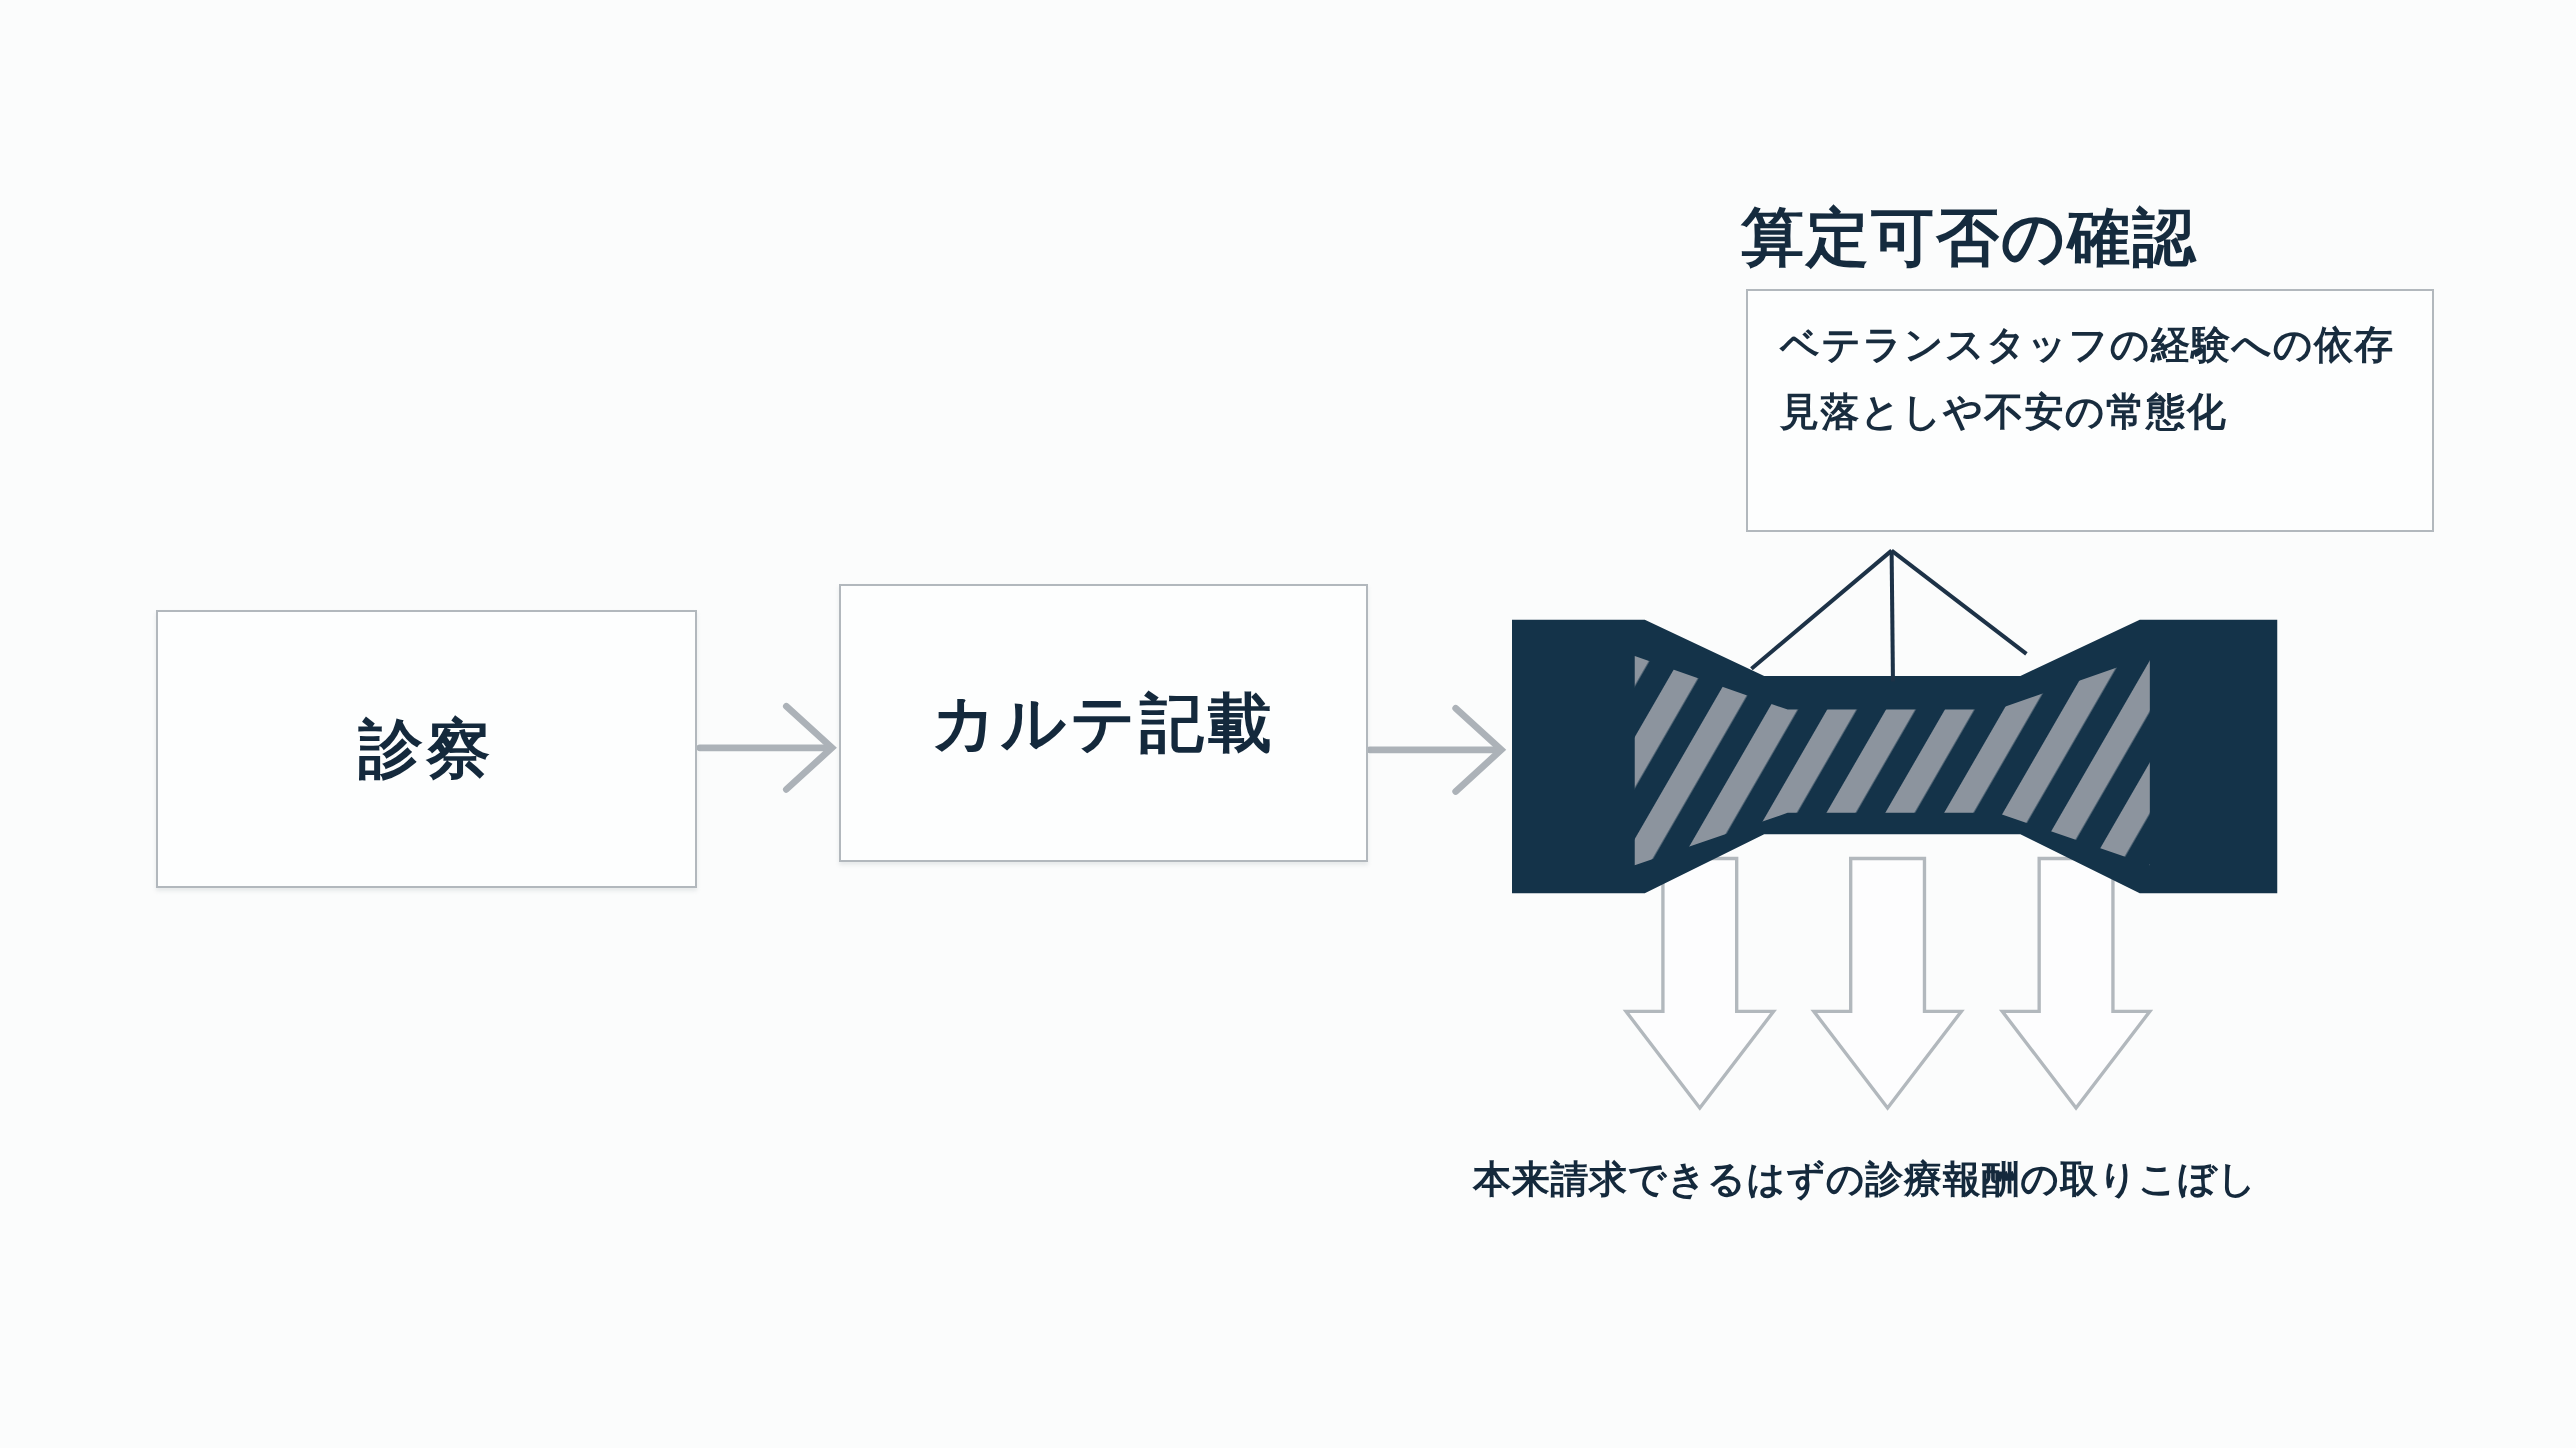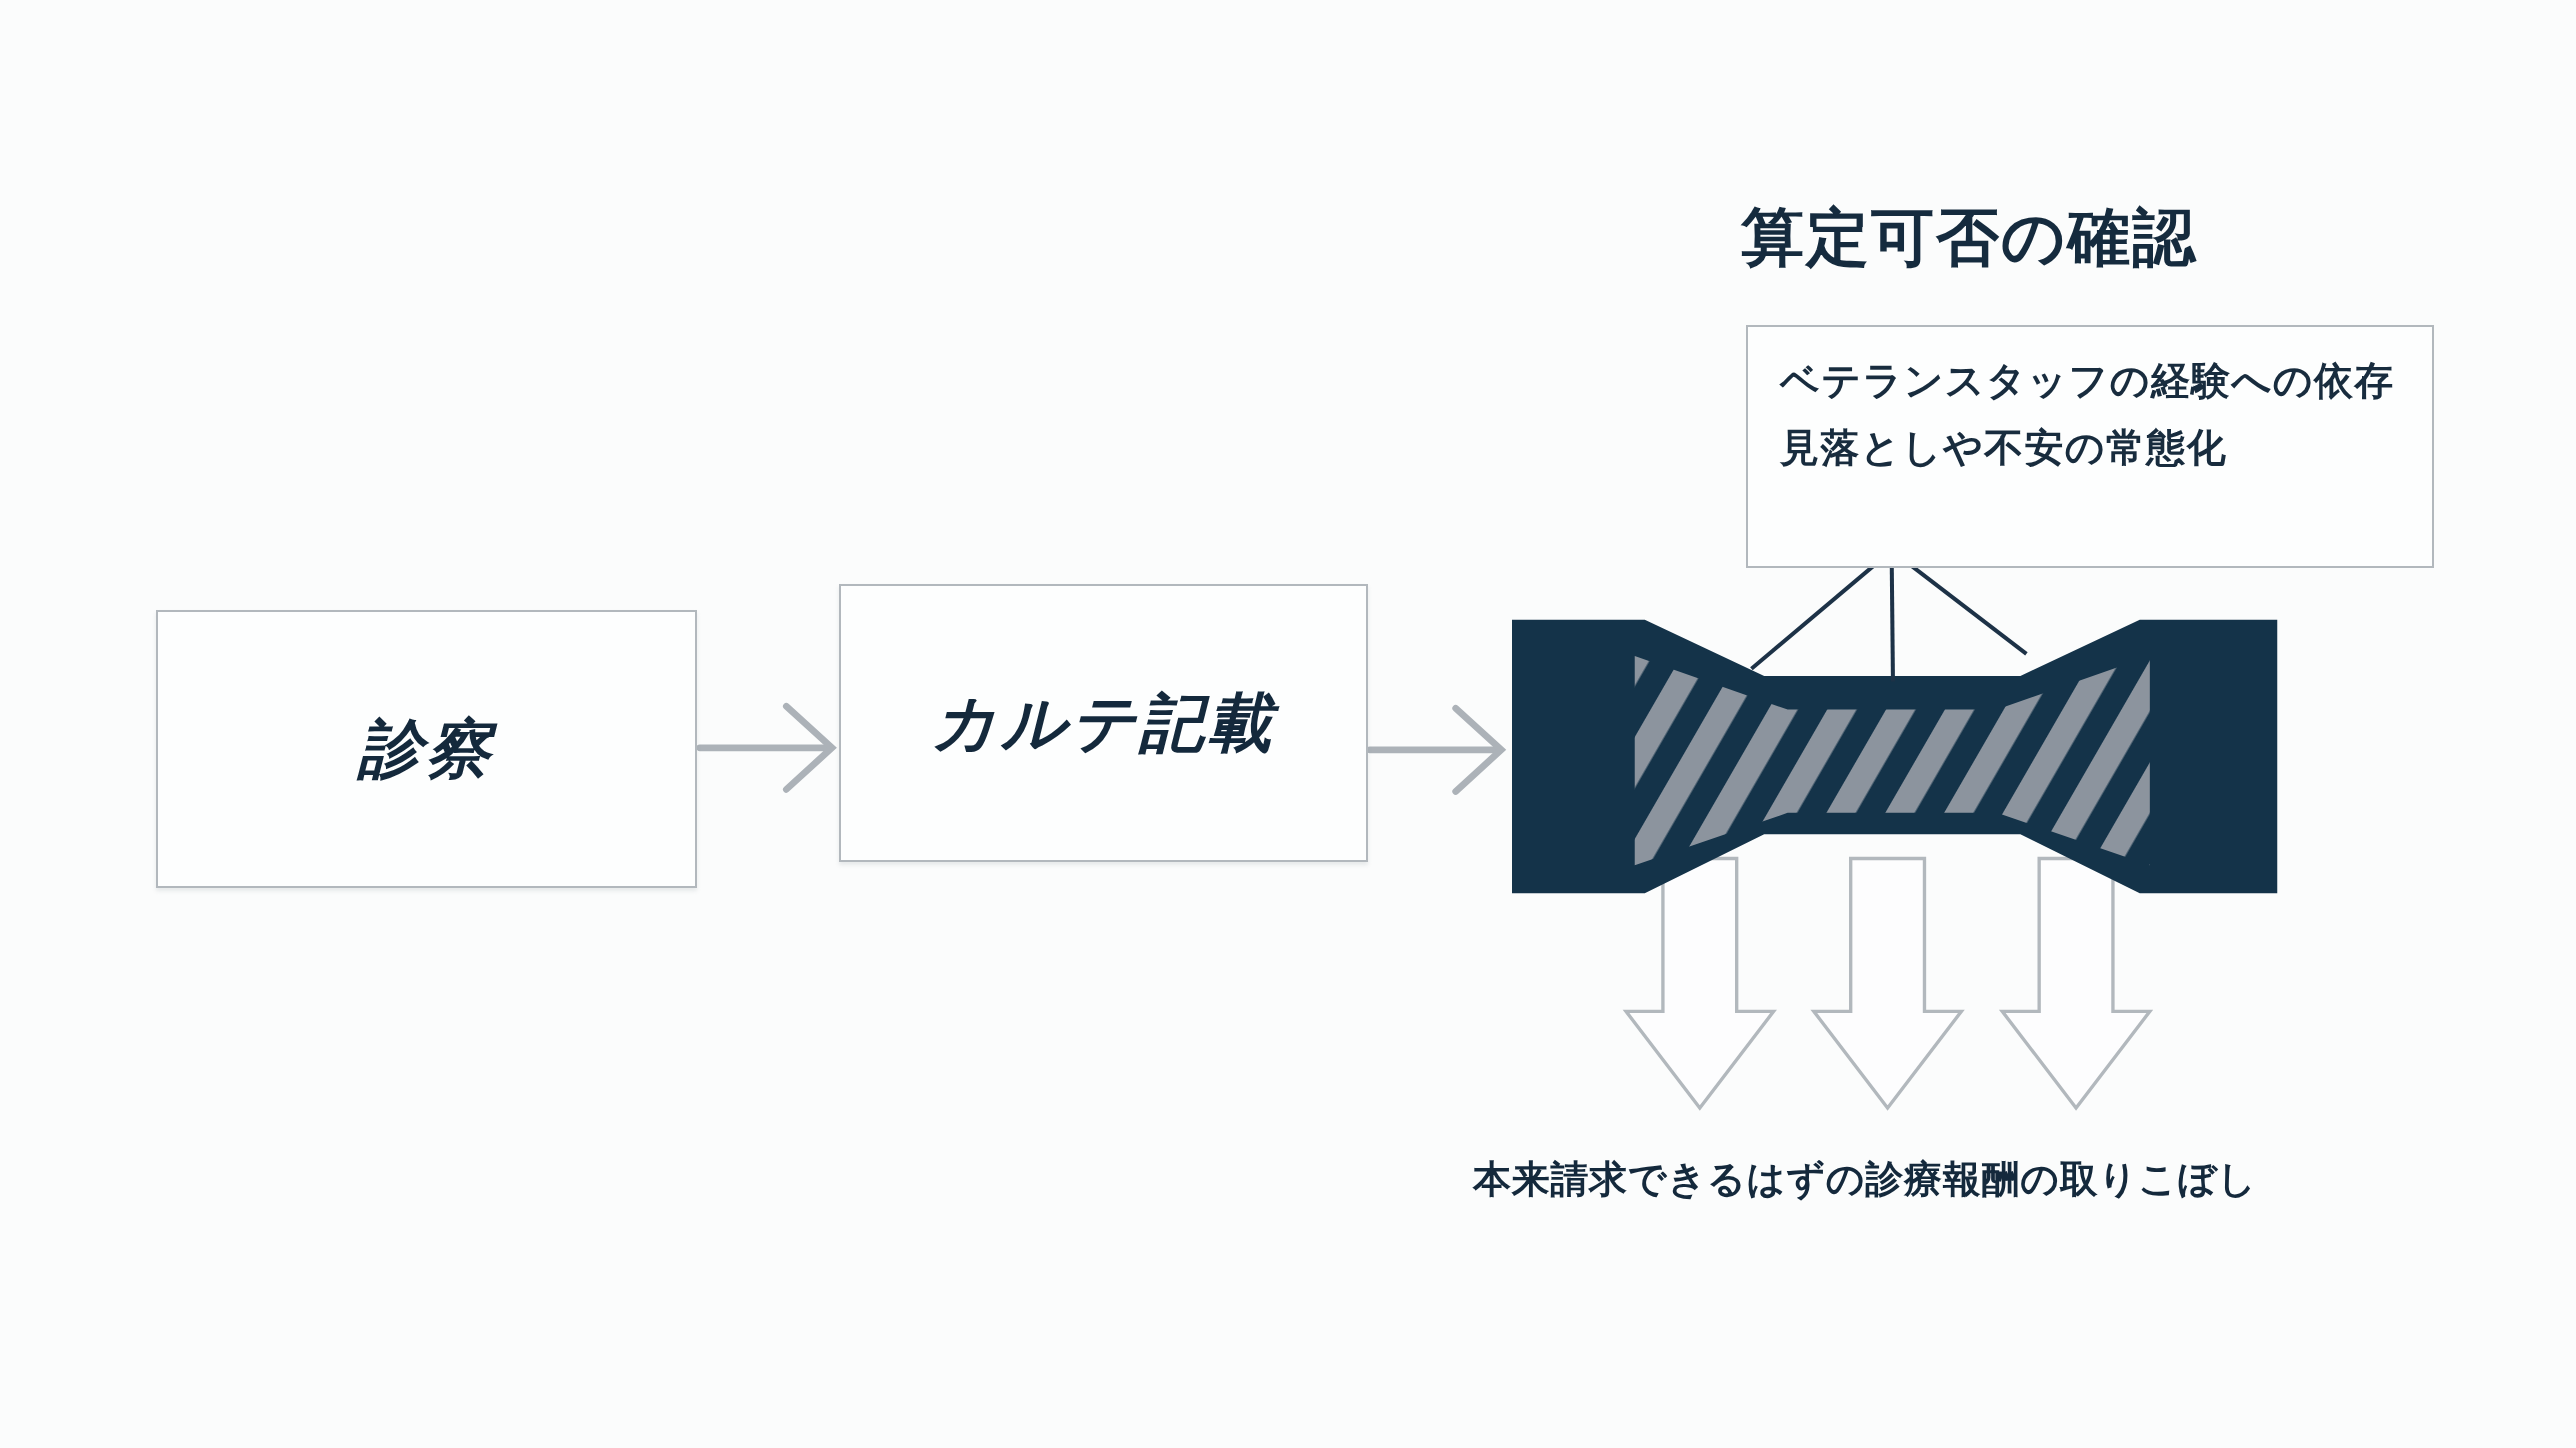--- a/index.html
+++ b/index.html
@@ -11,35 +11,35 @@
   }
   .stage{position:absolute;left:0;top:0;width:2576px;height:1448px;}
   svg.layer{position:absolute;left:0;top:0;width:2576px;height:1448px;display:block;}
 
   .diagram-title{
     position:absolute;left:1741px;top:200px;width:738px;
     font-size:63px;font-weight:bold;letter-spacing:2px;
     color:#152b3e;line-height:1.2;white-space:nowrap;
   }
   .callout{
-    position:absolute;left:1746px;top:325px;width:688px;height:243px;
+    position:absolute;left:1746px;top:289px;width:688px;height:243px;
     background:#fdfefe;border:2.7px solid #b2b8bd;box-sizing:border-box;
     padding:20px 0 0 32px;
   }
   .callout .line{
     display:block;font-size:39px;font-weight:bold;letter-spacing:1.3px;
     color:#182c3e;line-height:67px;white-space:nowrap;
   }
   .flow-box{
     position:absolute;background:#fdfefe;border:2.7px solid #b2b8bd;
     box-sizing:border-box;display:flex;align-items:center;justify-content:center;
     box-shadow:0 3.4px 4px rgba(140,148,156,0.18);
   }
   .flow-box .label{
-    font-size:64px;font-weight:bold;letter-spacing:4px;color:#14293c;white-space:nowrap;font-style:italic;
+    font-size:64px;font-weight:bold;letter-spacing:4px;color:#14293c;white-space:nowrap;
   }
   .box1{left:156px;top:610px;width:541px;height:278px;}
   .box2{left:839px;top:584px;width:529px;height:278px;}
 
   .risks{
     position:absolute;left:1473px;top:1144px;width:1006px;
     color:#14293c;font-weight:bold;
   }
   .risks .line{
     display:block;font-size:38px;line-height:70px;letter-spacing:0.7px;white-space:nowrap;

